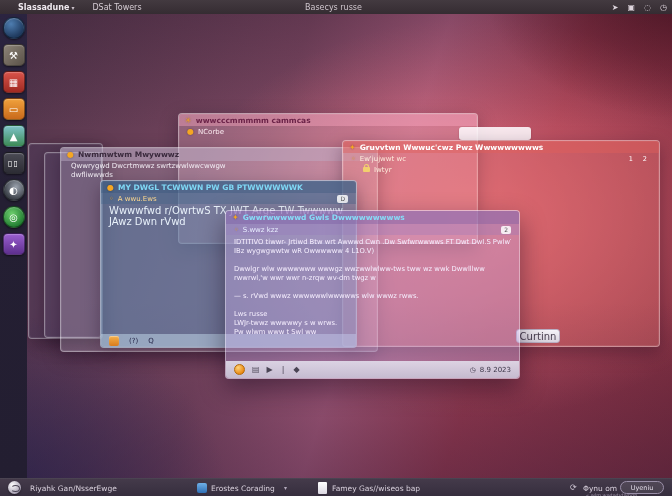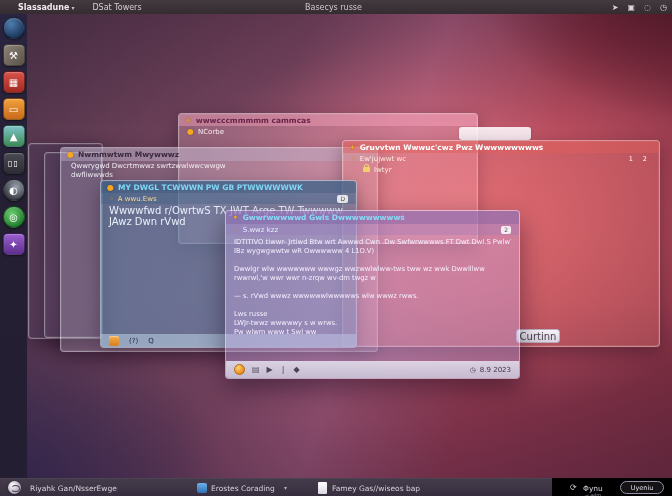--- a/index.html
+++ b/index.html
@@ -113,21 +113,21 @@
     background:linear-gradient(rgba(228,225,238,.88), rgba(202,198,216,.88));
     border-radius:0 0 3px 3px; display:flex; align-items:center; padding:0 8px; gap:7px;
     font-size:8px; color:#4a4454; }
   .orange-circle { width:11px; height:11px; border-radius:50%;
     background:radial-gradient(circle at 35% 30%, #ffd37a, #e8860f 75%);
     border:1px solid #b36a0a; flex:0 0 auto; }
   .win-f .time { margin-left:auto; display:flex; align-items:center; gap:4px;
     font-size:7px; color:#3c3648; }
 
   
-  .taskbar { position:absolute; left:0; bottom:0; width:552px; height:18px;
+  .taskbar { position:absolute; left:0; bottom:0; width:672px; height:18px;
     background:linear-gradient(#443a4a,#362e3e); border-top:1px solid rgba(255,255,255,.10);
     z-index:50; font-size:7.5px; color:#d8d0dc; }
   .tk-swirl { position:absolute; left:8px; top:2px; width:13px; height:13px; border-radius:50%;
     background:radial-gradient(circle at 35% 32%, #ffffff, #9c94a8 80%);
     box-shadow:0 1px 2px rgba(0,0,0,.4); }
   .tk-swirl::after { content:""; position:absolute; left:3px; top:4px; width:7px; height:5px;
     border:1.5px solid #4a4454; border-radius:50%; border-left-color:transparent; }
   .tk-label1 { position:absolute; left:30px; top:5px; }
   .tk-blue { position:absolute; left:197px; top:4px; width:10px; height:10px; border-radius:2px;
     background:linear-gradient(#6fb0e8,#2f6fb5); }

